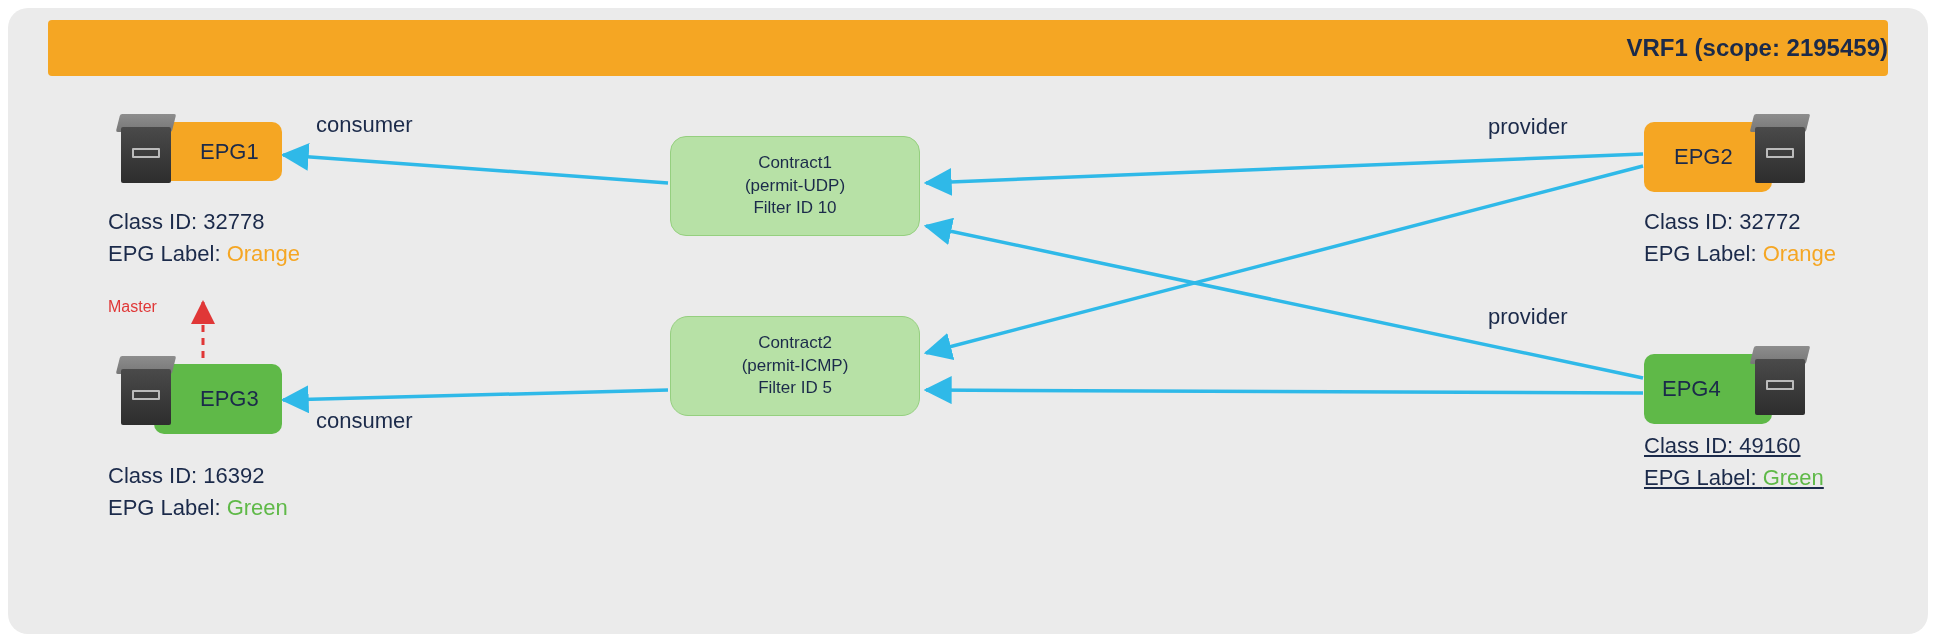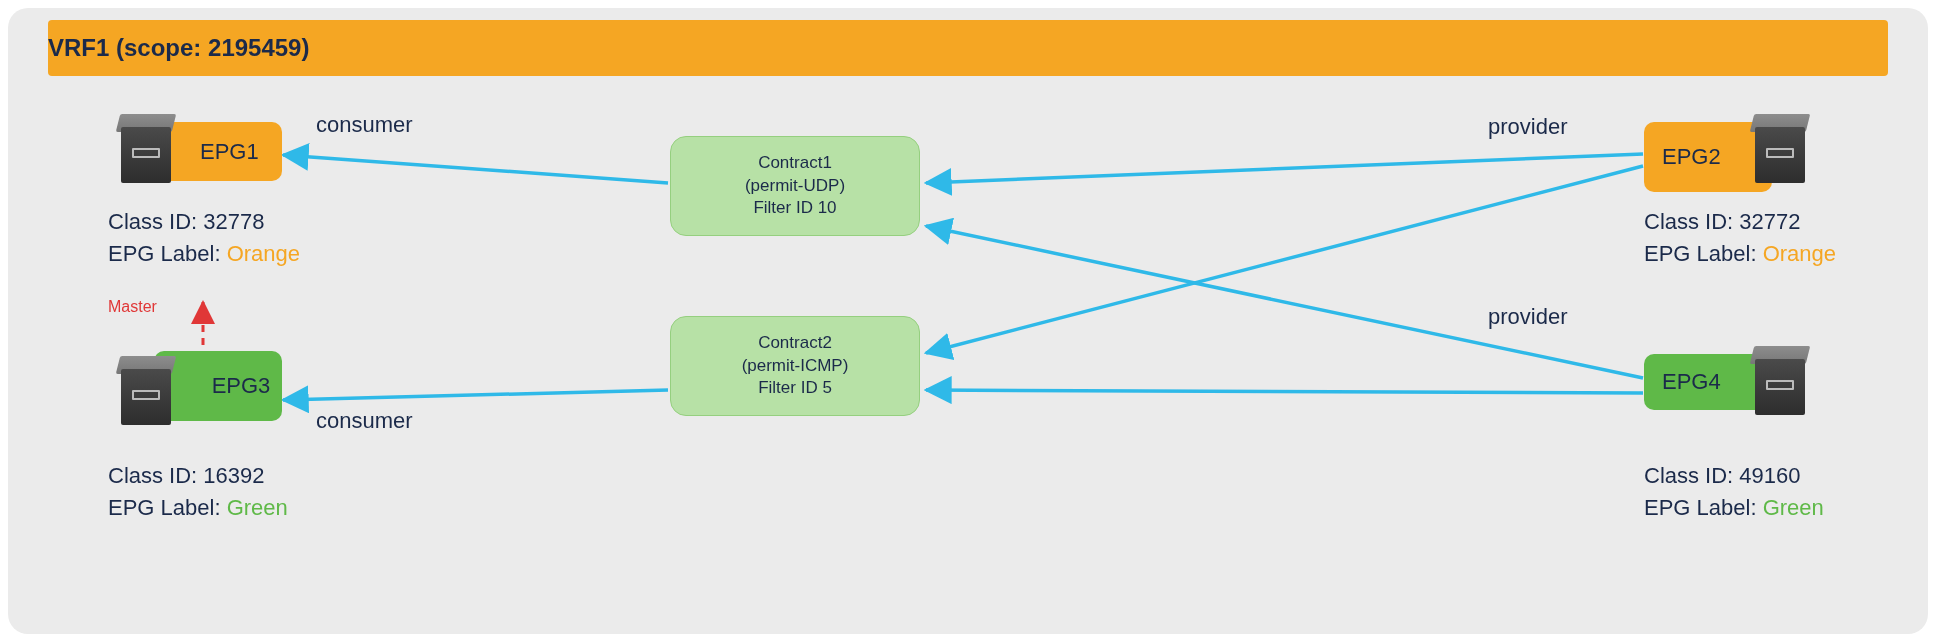--- a/index.html
+++ b/index.html
@@ -17,21 +17,21 @@
     overflow: hidden;
   }
   .header-bar {
     position: absolute;
     top: 12px; left: 40px; right: 40px;
     height: 56px;
     background: #f5a623;
     border-radius: 4px;
     display: flex;
     align-items: center;
-    justify-content: flex-start;
+    justify-content: flex-end;
     font-weight: 700;
     font-size: 24px;
     color: #1b2a4a;
   }
   .contract-box {
     position: absolute;
     width: 250px;
     height: 100px;
     background: #b7e1a6;
     border: 1px solid #95cf7f;
@@ -145,80 +145,80 @@
     </g>
 
     <line x1="195" y1="350" x2="195" y2="294" stroke="#e03737" stroke-width="3" stroke-dasharray="7 6" marker-end="url(#arrow-red)"></line>
   </svg>
 
   <div class="contract-box" style="left:662px; top:128px;">
     <span>Contract1</span>
     <span>(permit-UDP)</span>
     <span>Filter ID 10</span>
   </div>
-  <div class="contract-box" style="left:662px; top:308px;">
+  <div class="contract-box" style="left:662px; top:308px;border-radius:18px;">
     <span>Contract2</span>
     <span>(permit-ICMP)</span>
     <span>Filter ID 5</span>
   </div>
 
   <div class="epg-badge orange" style="left:146px; top:114px; width:128px; height:59px; padding-left:46px;">
     <span>EPG1</span>
   </div>
   <div class="server-icon" style="left:108px; top:106px;">
     <div class="lid"></div>
       <div class="body"></div>
       <div class="slot"></div>
   </div>
   <div class="info-block" style="left:100px; top:198px;">
     <div>Class ID: 32778</div>
     <div>
       <span>EPG Label: </span><span class="lbl-orange">Orange</span>
     </div>
   </div>
 
-  <div class="epg-badge orange" style="left:1636px; top:114px; width:128px; height:70px; padding-left:18px;">
+  <div class="epg-badge orange" style="left:1636px; top:114px; width:128px; height:70px; padding-left:30px;">
     <span>EPG2</span>
   </div>
   <div class="server-icon" style="left:1742px; top:106px;">
     <div class="lid"></div>
       <div class="body"></div>
       <div class="slot"></div>
   </div>
   <div class="info-block" style="left:1636px; top:198px;">
     <div>Class ID: 32772</div>
     <div>
       <span>EPG Label: </span><span class="lbl-orange">Orange</span>
     </div>
   </div>
 
-  <div class="epg-badge green" style="left:146px; top:343px; width:128px; height:70px; padding-left:46px;justify-content:center;">
+  <div class="epg-badge green" style="left:146px; top:356px; width:128px; height:70px; padding-left:46px;">
     <span>EPG3</span>
   </div>
   <div class="server-icon" style="left:108px; top:348px;">
     <div class="lid"></div>
       <div class="body"></div>
       <div class="slot"></div>
   </div>
   <div class="info-block" style="left:100px; top:440px;margin-top:12px;">
     <div>Class ID: 16392</div>
     <div>
       <span>EPG Label: </span><span class="lbl-green">Green</span>
     </div>
   </div>
 
-  <div class="epg-badge green" style="left:1636px; top:346px; width:128px; height:56px; padding-left:18px;">
+  <div class="epg-badge green" style="left:1636px; top:346px; width:128px; height:70px; padding-left:18px;">
     <span>EPG4</span>
   </div>
   <div class="server-icon" style="left:1742px; top:338px;">
     <div class="lid"></div>
       <div class="body"></div>
       <div class="slot"></div>
   </div>
-  <div class="info-block" style="left:1636px; top:452px;">
+  <div class="info-block" style="left:1636px; top:422px;text-decoration:underline;">
     <div>Class ID: 49160</div>
     <div>
       <span>EPG Label: </span><span class="lbl-green">Green</span>
     </div>
   </div>
 
   <div class="role-label" style="left:308px; top:104px;">consumer</div>
   <div class="role-label" style="left:308px; top:400px;">consumer</div>
   <div class="role-label" style="left:1480px; top:106px;">provider</div>
   <div class="role-label" style="left:1480px; top:296px;">provider</div>

